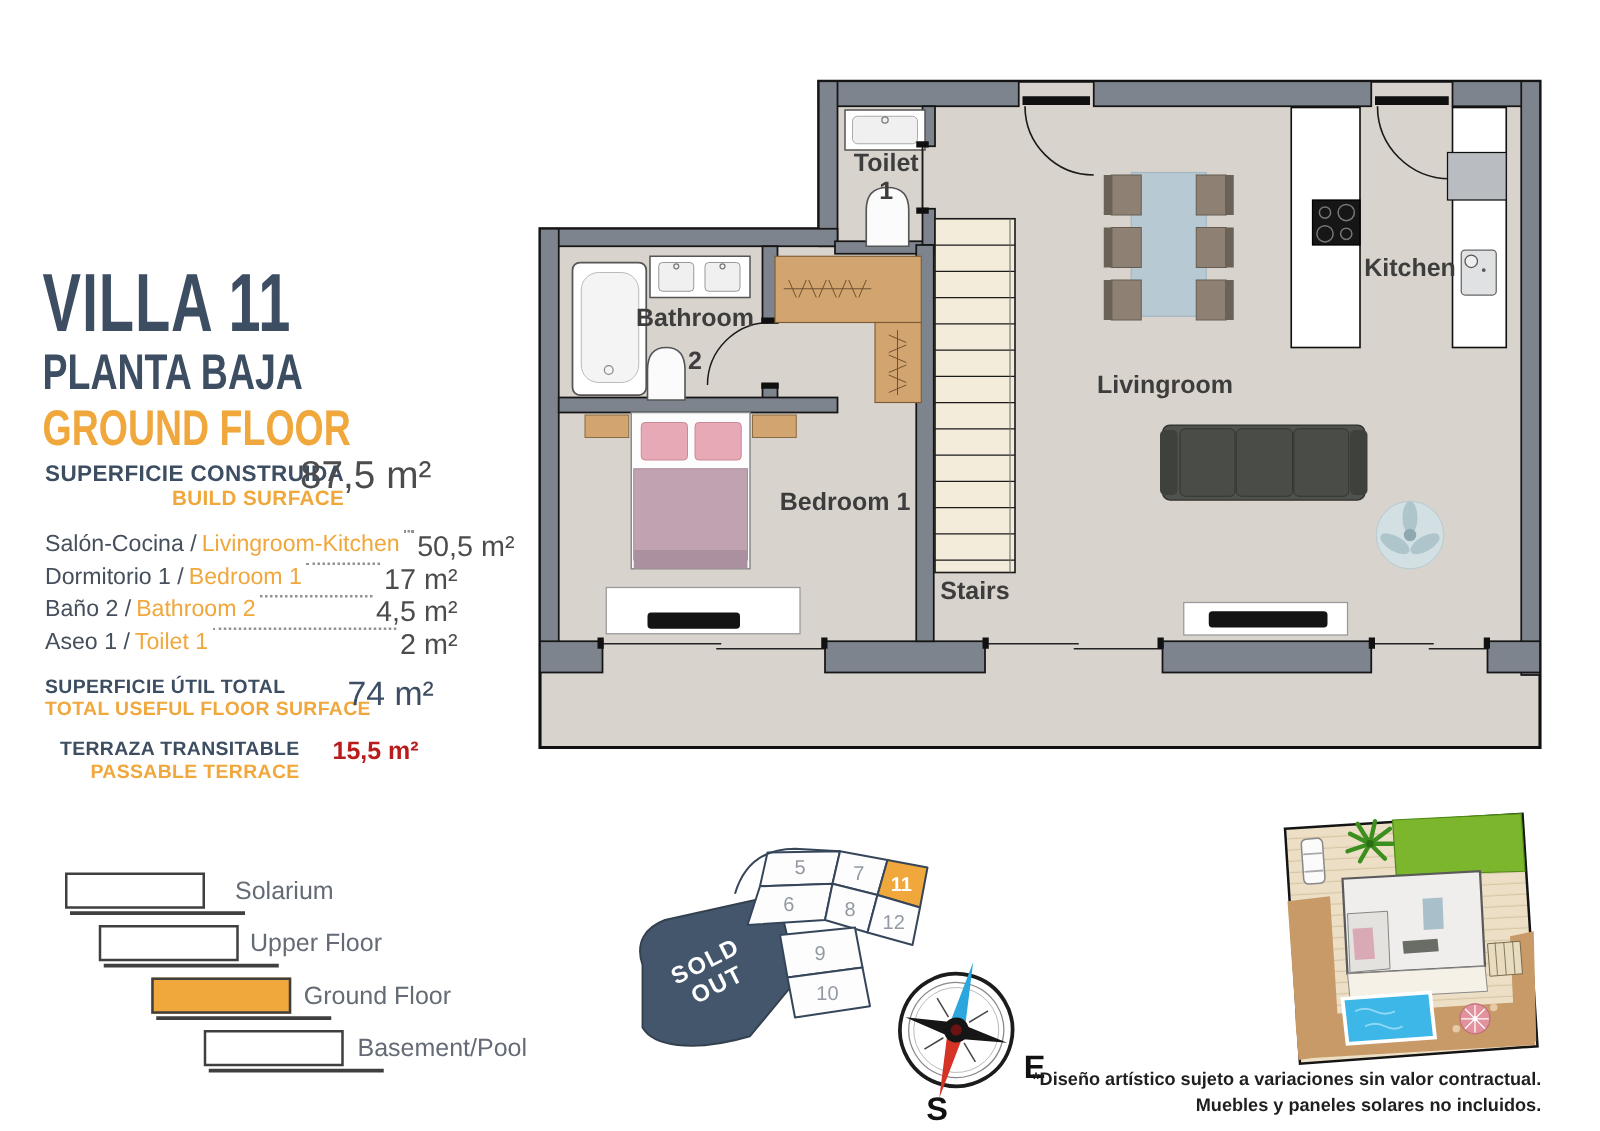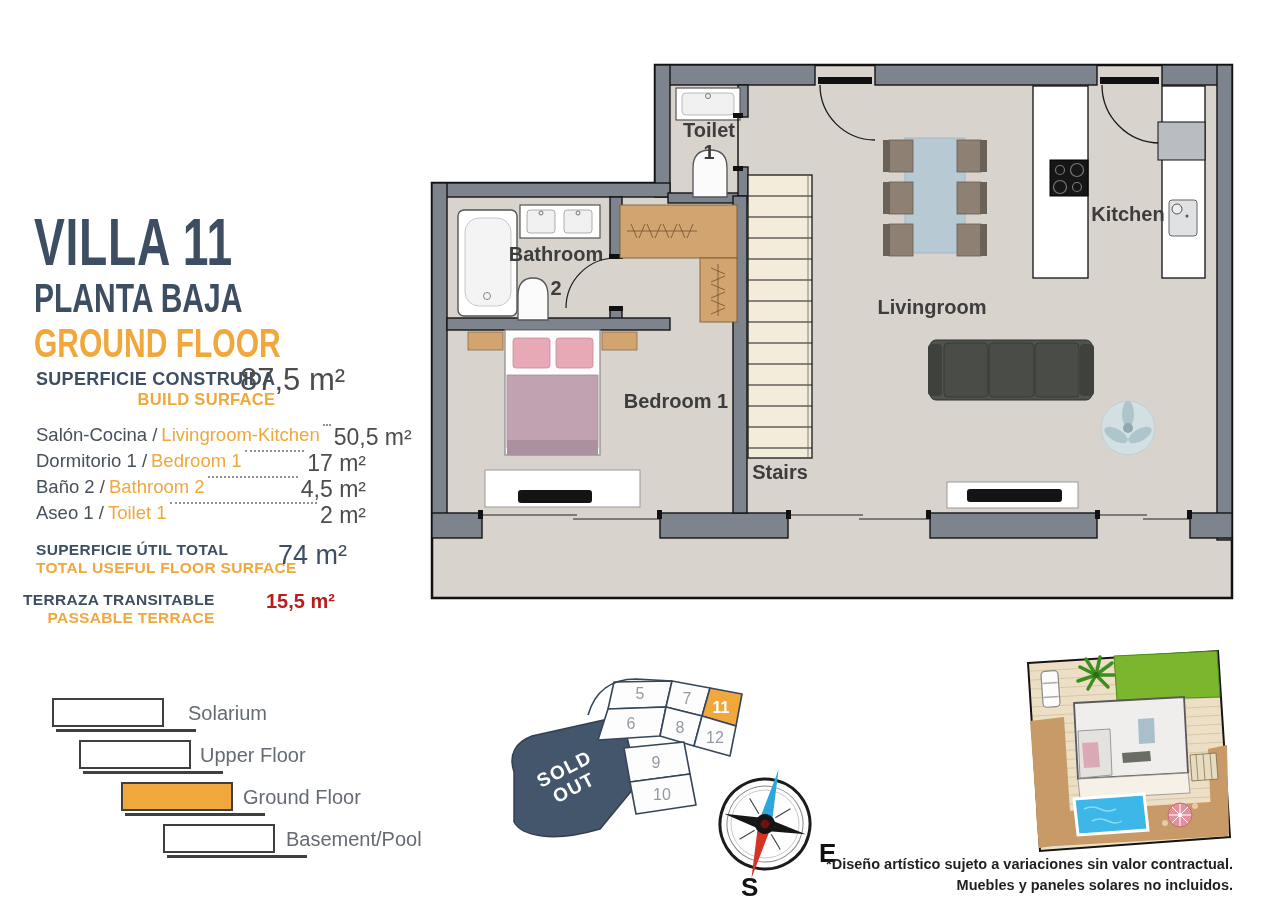--- a/index.html
+++ b/index.html
@@ -18,21 +18,21 @@
   .lbl-en{font-size:16.5px;font-weight:800;color:#f0a73c;letter-spacing:.3px;text-align:right;}
   .bs-value{left:240px;top:362px;font-size:31px;color:#4c4c4c;}
   .rooms{left:36px;top:424px;width:330px;}
   .room-row{display:flex;align-items:flex-start;height:26px;white-space:nowrap;}
   .room-es{font-size:18.5px;color:#46505c;}
   .room-en{font-size:18.5px;color:#f0a73c;margin-left:4px;}
   .leader{flex:1;border-bottom:2px dotted #929292;margin:0 3px 5px 3px;min-width:8px;}
   .room-val{font-size:23px;color:#4c4c4c;}
   .tot1{left:36px;top:541px;line-height:1.15;}
   .tot1v{left:278px;top:540px;font-size:27px;font-weight:400;color:#3d4e63;}
-  .tot2{left:23px;top:591px;line-height:1.15;}
+  .tot2{left:48px;top:591px;line-height:1.15;}
   .tot2v{left:266px;top:590px;font-size:20px;font-weight:800;color:#b91c1c;}
   .tlbl{font-size:15.5px;}
   
   .lg-box{position:absolute;width:112px;height:29px;background:#ffffff;border:2.5px solid #3f3f3f;box-sizing:border-box;}
   .lg-box.active{background:#f0a73c;}
   .lg-line{position:absolute;height:2.5px;background:#3f3f3f;width:140px;}
   .lg-label{position:absolute;font-size:20px;color:#646b75;white-space:nowrap;}
   
   .disclaimer{right:47px;top:854px;text-align:right;font-size:14.5px;font-weight:600;
               color:#1f1f1f;line-height:1.45;}

